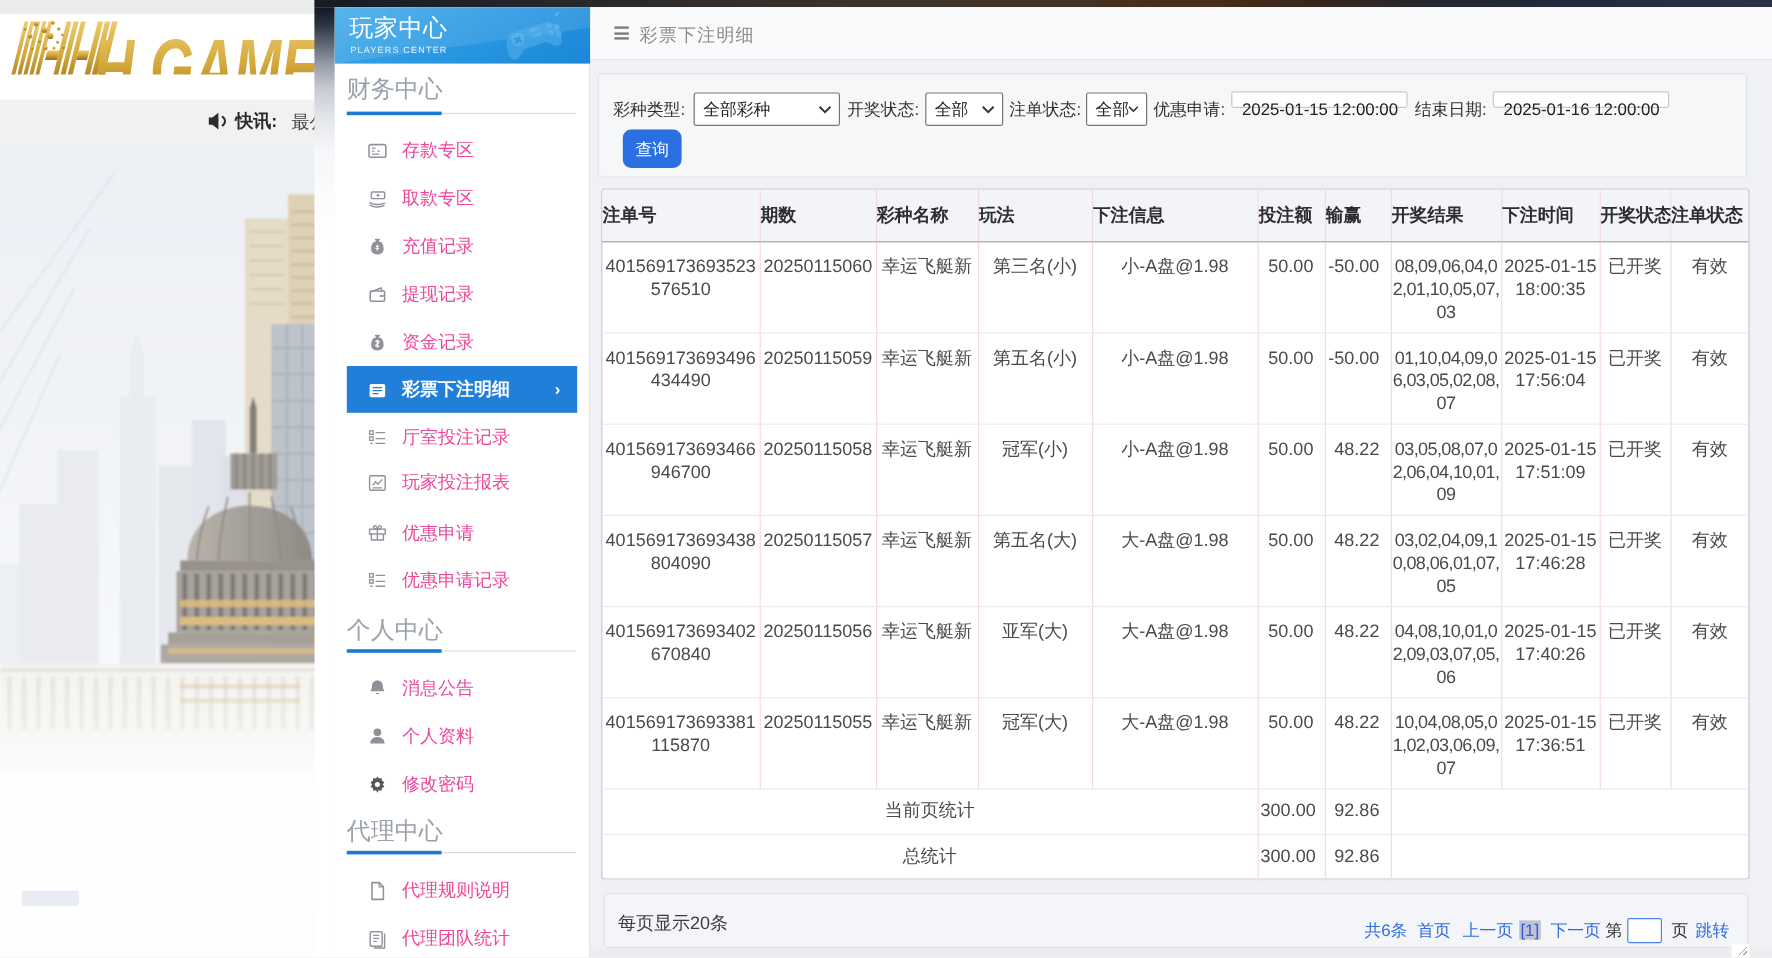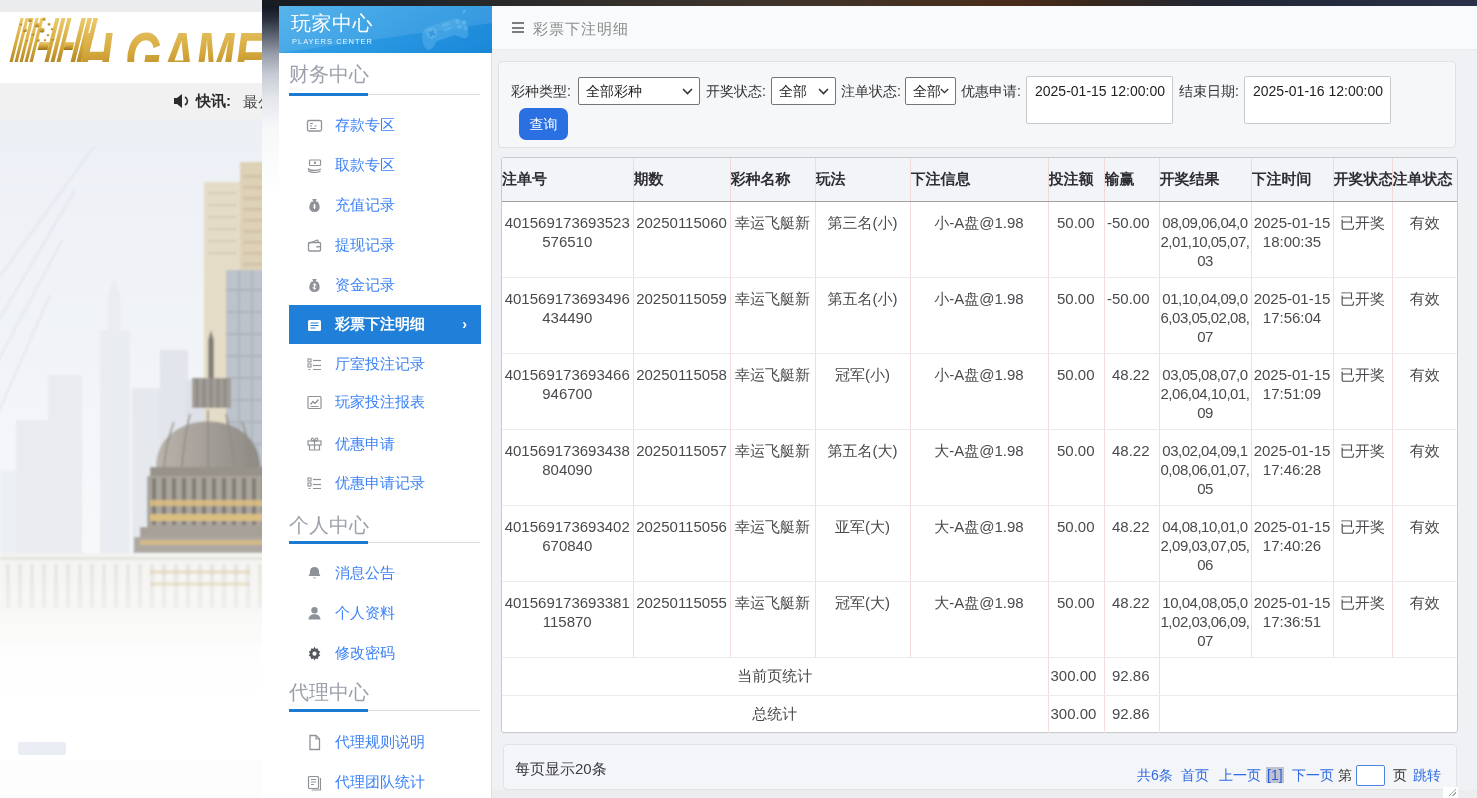--- a/index.html
+++ b/index.html
@@ -33,40 +33,40 @@
   #sb-head .t1 { position:absolute; left:12px; top:4px; font-size:20px; color:#fff; letter-spacing:0.5px; }
   #sb-head .t2 { position:absolute; left:13px; top:31px; font-size:7.5px; color:#eaf5fd; letter-spacing:1px; }
   #sb-head svg.pad { position:absolute; right:6px; top:4px; opacity:.55; }
 
   .sec-title { position:absolute; left:10px; font-size:20px; color:#9ba1ab; }
   .sec-line { position:absolute; left:10px; width:191px; height:1px; background:#dcdcdf; }
   .sec-line i { position:absolute; left:0; top:-1px; display:block; width:79px; height:3px; background:#1b7ad2; }
 
   .mi { position:absolute; left:0; width:213px; height:40px; }
   .mi .ic { position:absolute; left:27px; top:12px; width:17px; height:17px; }
-  .mi .tx { position:absolute; left:56px; top:11px; font-size:15px; color:#3b82f6; }
+  .mi .tx { position:absolute; left:56px; top:11px; font-size:15px; color:#ec4899; }
   .mi-sel { position:absolute; left:10px; width:192px; height:39px; background:#2080d9; }
   .mi-sel .ic { position:absolute; left:17px; top:12px; width:17px; height:17px; }
   .mi-sel .tx { position:absolute; left:46px; top:10px; font-size:15px; font-weight:bold; color:#fff; }
   .mi-sel .ar { position:absolute; right:14px; top:11px; color:#fff; font-size:14px; font-weight:bold; }
 
   
   #main { left:492px; top:6px; width:985px; height:792px; background:#f0f1f4; }
   #crumb { position:absolute; left:0; top:0; width:985px; height:44px; background:#f9fafb; border-bottom:1px solid #e8eaec; }
   #crumb .burger { position:absolute; left:20px; top:16px; width:12px; height:11px; }
   #crumb .burger b { display:block; height:2px; background:#7d7d7d; margin-bottom:2.5px; }
   #crumb .tt { position:absolute; left:41px; top:14px; font-size:15px; color:#8b8b8b; letter-spacing:1px; }
 
   
   #filter { position:absolute; left:6px; top:55px; width:958px; height:87px; background:#f6f7f9; border:1px solid #dfe2e5; border-radius:4px; }
   .flabel { position:absolute; top:21px; font-size:14px; color:#333; }
   .fsel { position:absolute; top:15px; height:28px; background:#fff; border:1px solid #767676; border-radius:2px; font-size:14px; color:#222; }
   .fsel span { position:absolute; left:7px; top:5px;text-align:center; }
   .fsel svg { position:absolute; right:6px; top:10px; }
-  .finp { position:absolute; top:14px; height:48px; background:#fff; border:1px solid #c8cace; border-radius:2px; font-size:14px; color:#222; }
+  .finp { position:absolute; top:14px; height:14px; background:#fff; border:1px solid #c8cace; border-radius:2px; font-size:14px; color:#222; }
   .finp span { position:absolute; left:8px; top:6px; white-space:nowrap; }
   #qbtn { position:absolute; left:20px; top:46px; width:49px; height:32px; background:#2a70e2; border-radius:7px; color:#fff; font-size:14px; text-align:center; line-height:32px; }
 
   
   #tblwrap { position:absolute; left:9px; top:151px; width:957px; height:576px; background:#fff; border:1px solid #c9cace; border-radius:3px; }
   table { border-collapse:collapse; table-layout:fixed; width:955px; }
   th { white-space:nowrap; overflow:hidden; height:43px; background:#f2f4f7; border-right:1px solid #f0d9d9; border-bottom:1px solid #9fa1a5; font-size:15px; color:#2e2e32; font-weight:bold; text-align:left; }
   th:last-child { border-right:none; }
   td { border-right:1px solid #f5dcdc; border-bottom:1px solid #ebebed; font-size:15px; color:#4a4a4e; text-align:center; vertical-align:top; padding:11px 2px 0 2px; line-height:19px; word-break:break-all; }
   td:last-child { border-right:none; }

